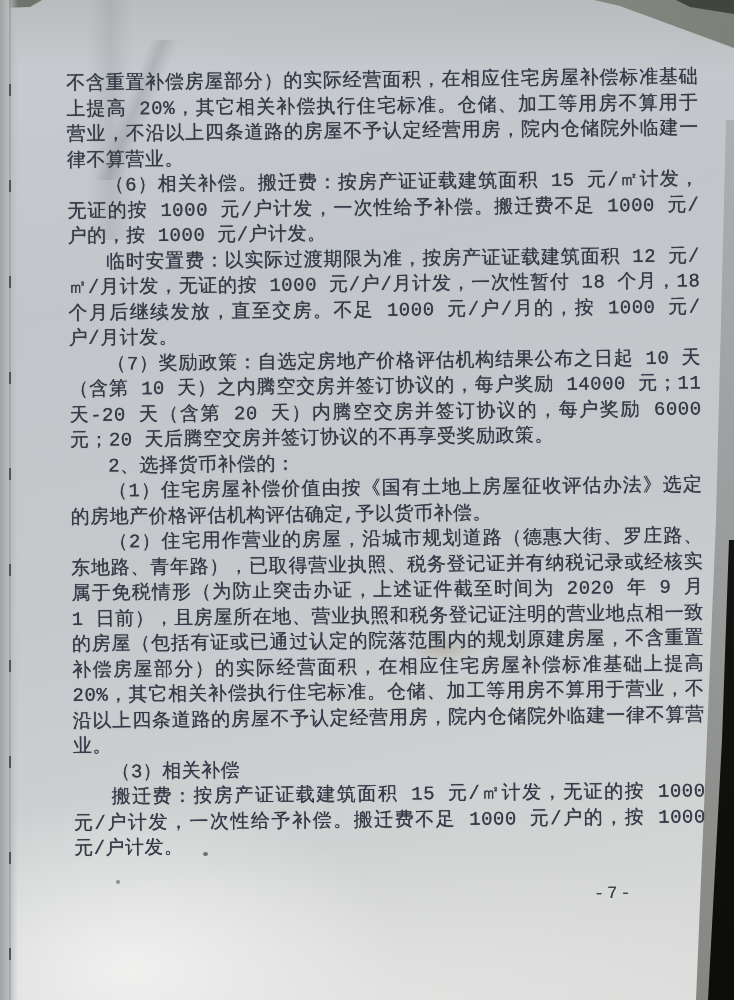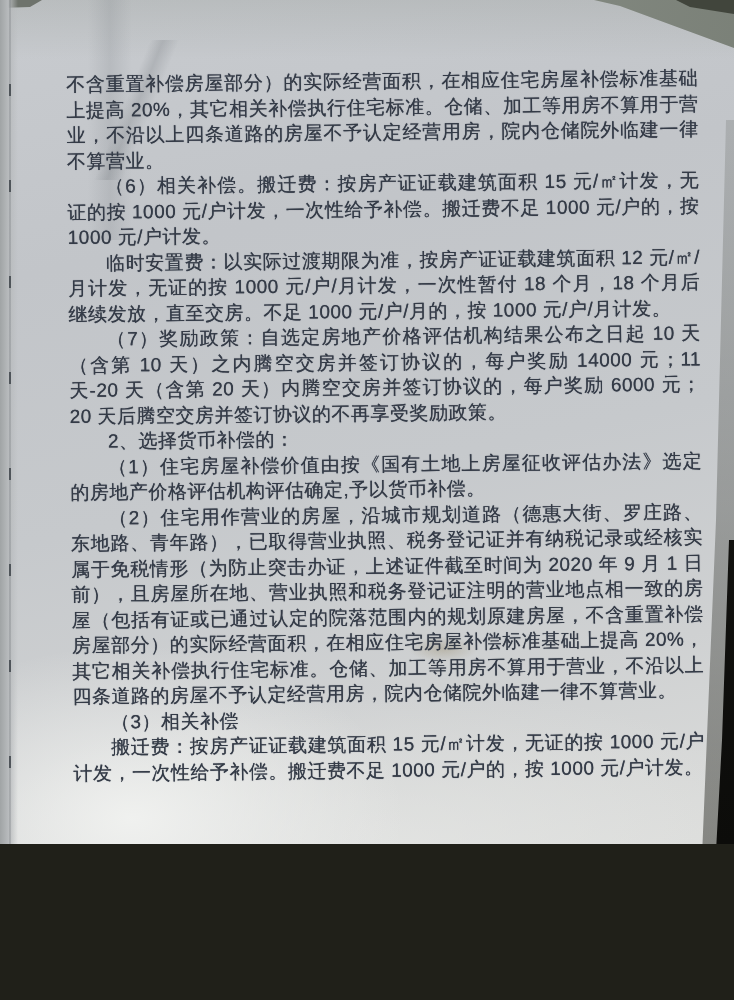--- a/index.html
+++ b/index.html
@@ -1,19 +1,19 @@
 <!DOCTYPE html>
 <html><head>
 <meta charset="utf-8">
 <style>
   html,body{margin:0;padding:0;background:#202019;}
   .stage{
-    position:relative;width:734px;height:844px;overflow:hidden;
+    position:relative;width:734px;height:1000px;overflow:hidden;
     background:#ffffff;
-    font-family:Liberation Sans, sans-serif;
+    font-family:Liberation Mono, monospace;
   }
   
   .paper{
     position:absolute;inset:0;
     background:
       radial-gradient(ellipse 440px 280px at 18% 97%, rgba(241,242,240,.95), rgba(241,242,240,0) 62%),
       radial-gradient(ellipse 600px 220px at 55% 100%, rgba(230,231,229,.65), rgba(230,231,229,0) 70%),
       linear-gradient(to bottom, rgba(148,153,148,.28), rgba(148,153,148,0) 7%),
       linear-gradient(168deg, #c8cbcf 0%, #c2c5c9 28%, #c6c9cc 55%, #cfd1d2 78%, #dcdddb 100%);
   }

